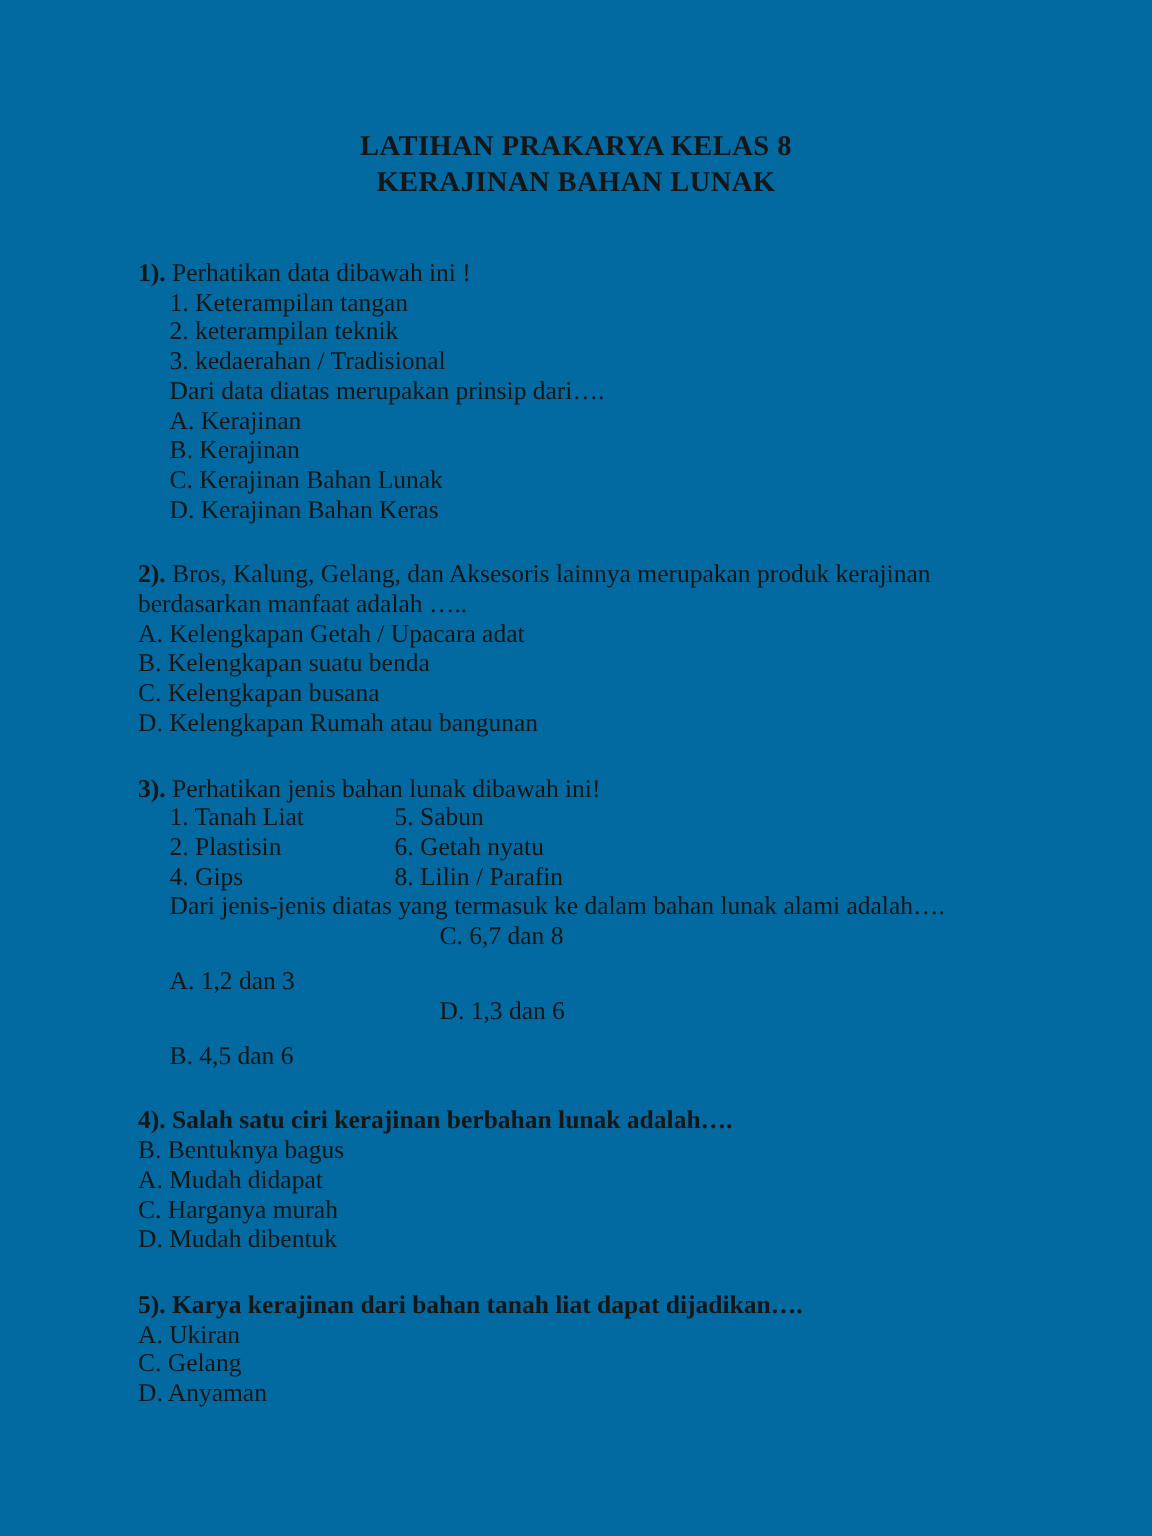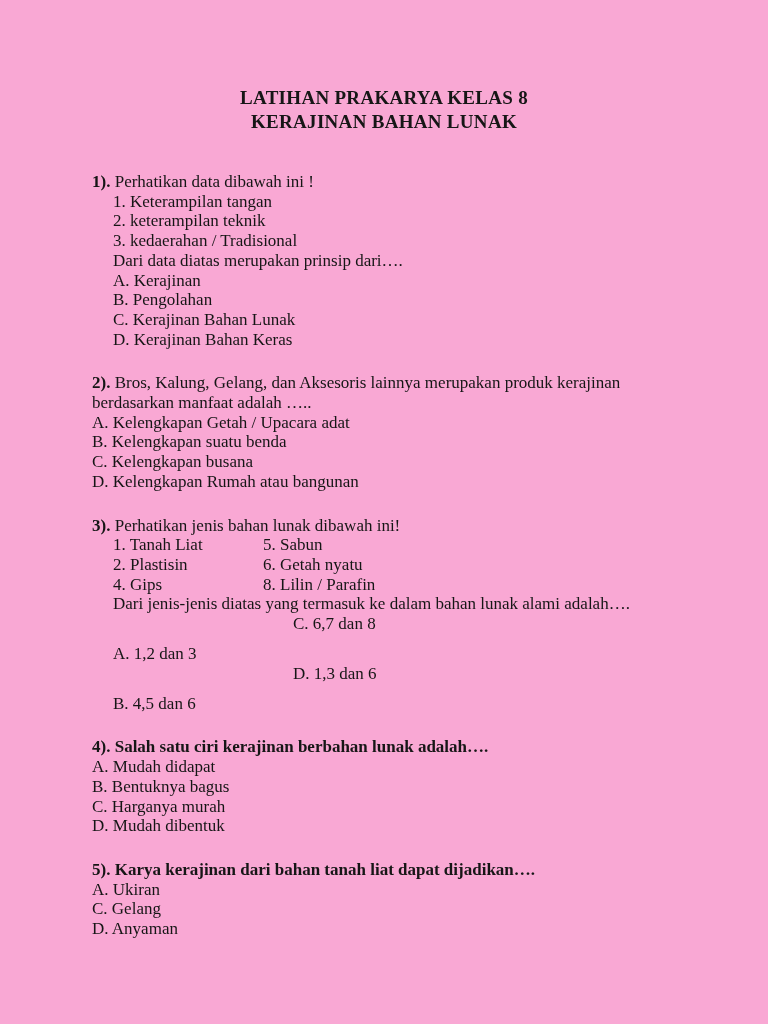--- a/index.html
+++ b/index.html
@@ -1,21 +1,21 @@
 <!DOCTYPE html>
 <html><head>
 <meta charset="utf-8">
 <style>
   * { margin: 0; padding: 0; box-sizing: border-box; }
   html, body { background: #ffffff; }
   .page {
     position: relative;
     width: 768px;
     height: 1024px;
-    background: #f9a8d4;
+    background: #0369a1;
     color: #161616;
     font-family: "Liberation Serif", "DejaVu Serif", serif;
     font-size: 17px;
     overflow: hidden;
   }
   .title-block {
     padding-top: 86px;
     text-align: center;
     font-weight: bold;
     font-size: 19px;
@@ -53,21 +53,21 @@
     <div class="question">
       <p class="stem"><span class="qnum">1).</span> <span>Perhatikan data dibawah ini !</span></p>
       <div class="indent">
         <p>1. Keterampilan tangan</p>
         <p>2. keterampilan teknik</p>
         <p>3. kedaerahan / Tradisional</p>
       </div>
       <p class="indent">Dari data diatas merupakan prinsip dari….</p>
       <div class="indent">
         <p>A. Kerajinan</p>
-        <p>B. Pengolahan</p>
+        <p>B. Kerajinan</p>
         <p>C. Kerajinan Bahan Lunak</p>
         <p>D. Kerajinan Bahan Keras</p>
       </div>
     </div>
 
     <div class="question">
       <p class="stem"><span class="qnum">2).</span> <span>Bros, Kalung, Gelang, dan Aksesoris lainnya merupakan produk kerajinan berdasarkan manfaat adalah …..</span></p>
       <div>
         <p>A. Kelengkapan Getah / Upacara adat</p>
         <p>B. Kelengkapan suatu benda</p>
@@ -101,22 +101,22 @@
         <div class="two-col-row">
           <span class="col-left-opts">B. 4,5 dan 6</span>
           <span>D. 1,3 dan 6</span>
         </div>
       </div>
     </div>
 
     <div class="question">
       <p class="stem bold"><span class="qnum">4).</span> <span>Salah satu ciri kerajinan berbahan lunak adalah….</span></p>
       <div>
+        <p>B. Bentuknya bagus</p>
         <p>A. Mudah didapat</p>
-        <p>B. Bentuknya bagus</p>
         <p>C. Harganya murah</p>
         <p>D. Mudah dibentuk</p>
       </div>
     </div>
 
     <div class="question">
       <p class="stem bold"><span class="qnum">5).</span> <span>Karya kerajinan dari bahan tanah liat dapat dijadikan….</span></p>
       <div>
         <p>A. Ukiran</p>
         <p>C. Gelang</p>

